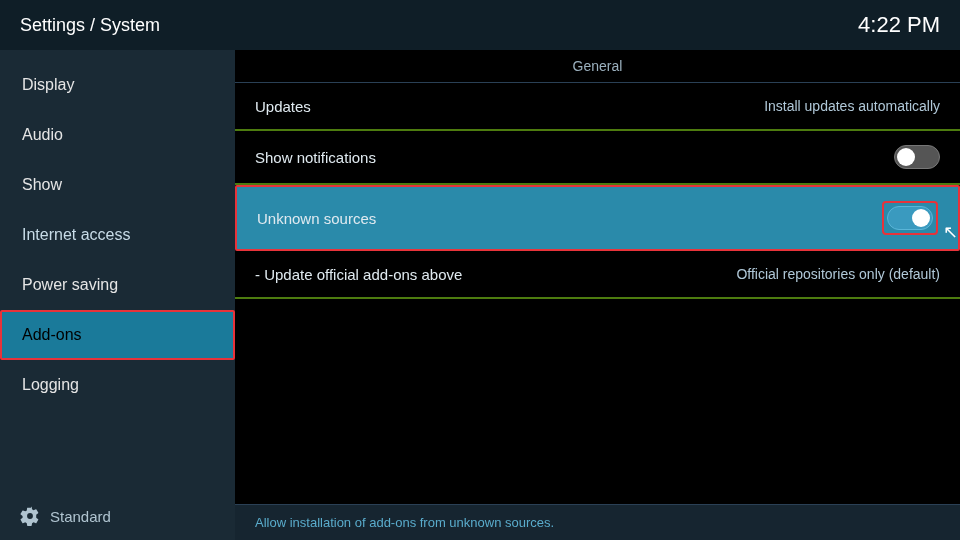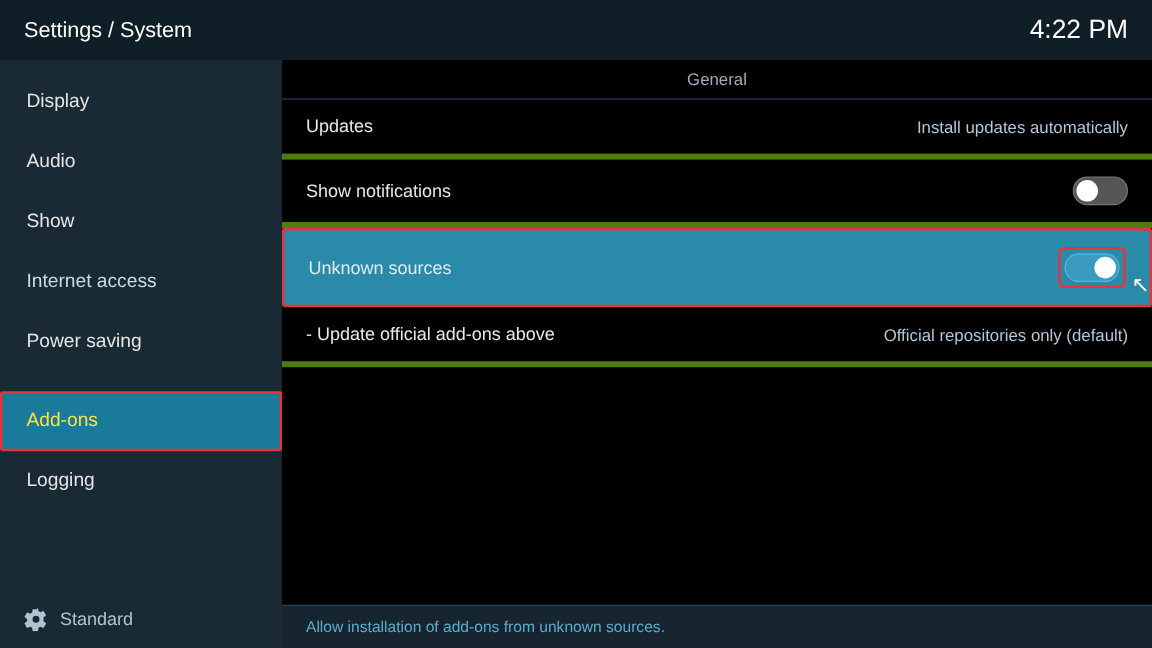--- a/index.html
+++ b/index.html
@@ -57,24 +57,23 @@
       padding: 14px 20px;
       font-size: 16px;
       color: #e5e5e5;
       cursor: pointer;
       transition: background 0.15s;
       border: 2px solid transparent;
     }
 
     .sidebar-item.active {
       background-color: #1a7a9a;
-      color: #fde047;
+      color: #000000;
       border: 2px solid #e8333a;
       border-radius: 2px;
-      margin-top: 16px;
     }
 
     .sidebar-footer {
       margin-top: auto;
       padding: 14px 20px;
       display: flex;
       align-items: center;
       gap: 10px;
       color: #b0c4d0;
       font-size: 15px;
@@ -105,21 +104,21 @@
     .settings-list {
       flex: 1;
       overflow-y: auto;
     }
 
     .settings-row {
       display: flex;
       align-items: center;
       justify-content: space-between;
       padding: 14px 20px;
-      border-bottom: 5px solid #4d7c0f;
+      border-bottom: 2px solid #4d7c0f;
       min-height: 48px;
     }
 
     .settings-row.highlighted {
       background-color: #2a8aaa;
     }
 
     .settings-row-label {
       font-size: 15px;
       color: #e0eaf0;

